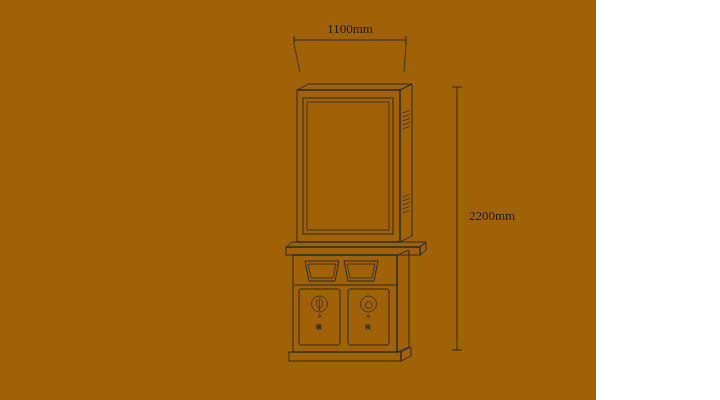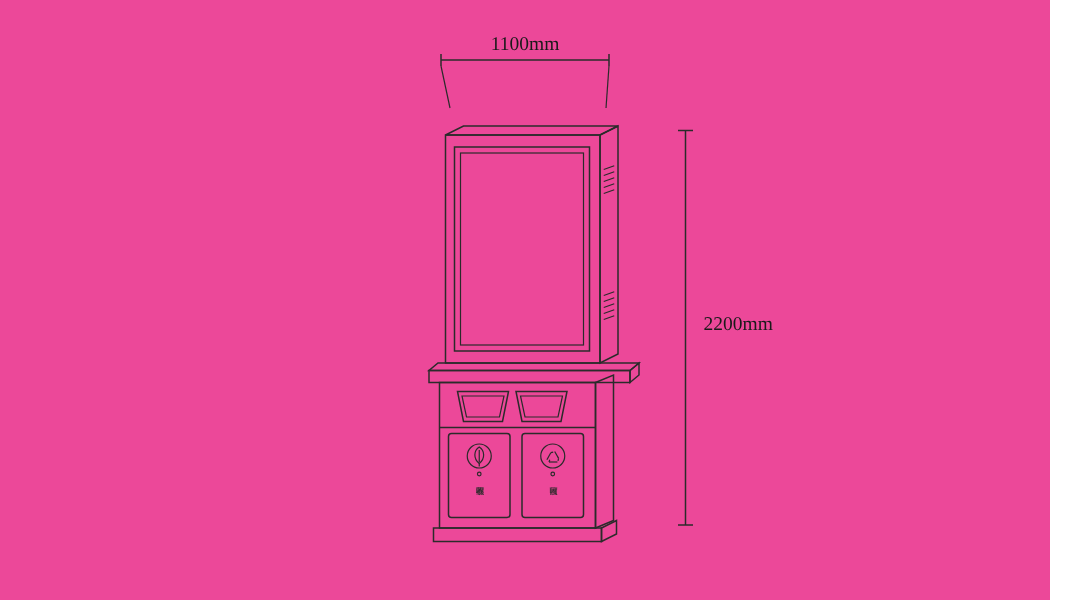--- a/index.html
+++ b/index.html
@@ -3,23 +3,23 @@
 <meta charset="utf-8">
 <style>
   html, body {
     margin: 0;
     padding: 0;
     background: #ffffff;
     font-family: "Liberation Serif", serif;
   }
   .canvas {
     position: relative;
-    width: 700px;
+    width: 596px;
     height: 400px;
-    background: #ec4899;
+    background: #a16207;
     overflow: hidden;
   }
   svg { position: absolute; top: 0; left: 0; }
   .ln {
     stroke: #2b2b2b;
     stroke-width: 1;
     fill: none;
     stroke-linecap: butt;
     stroke-linejoin: miter;
   }

